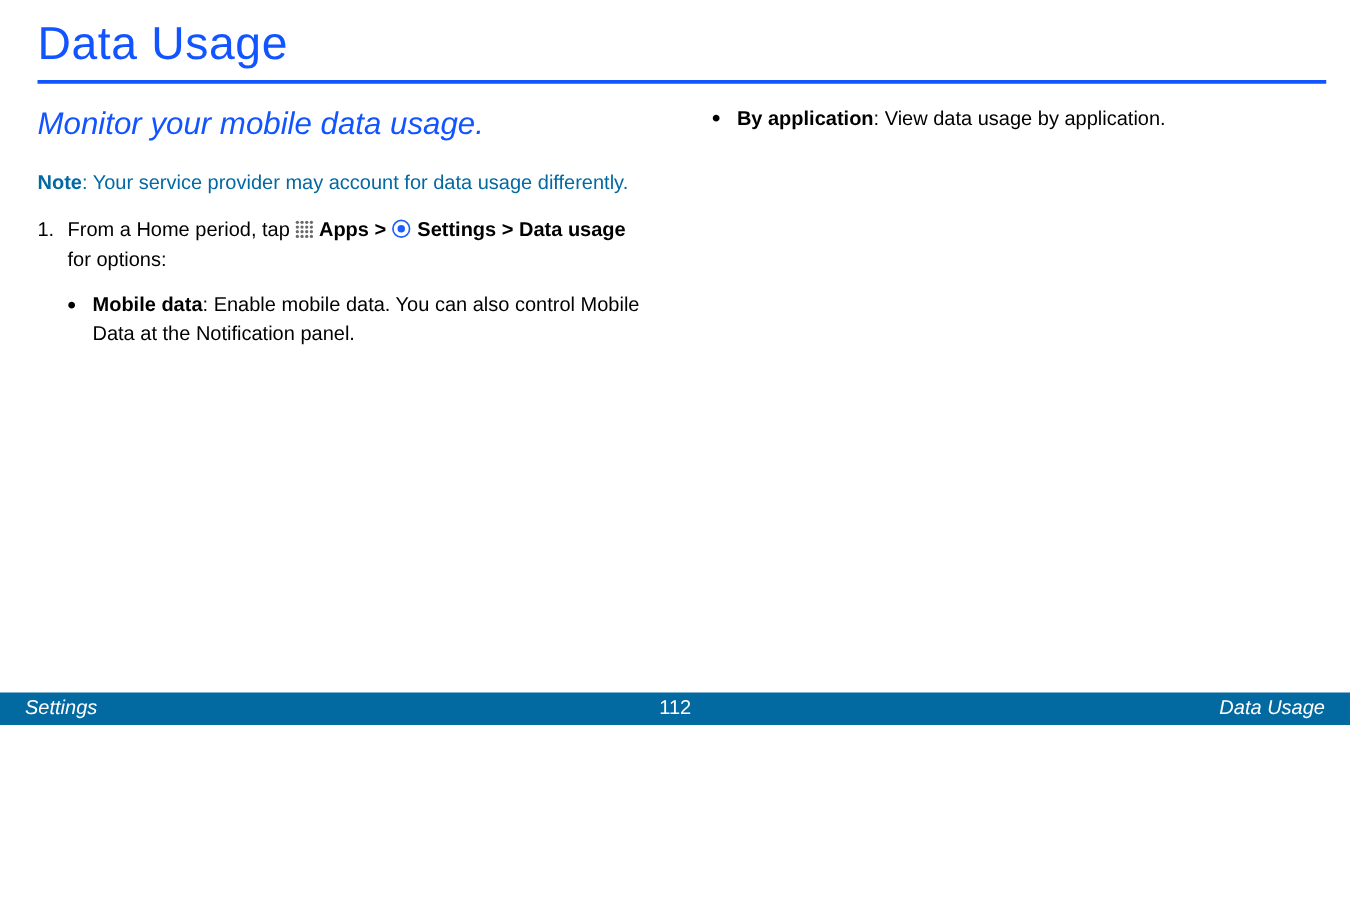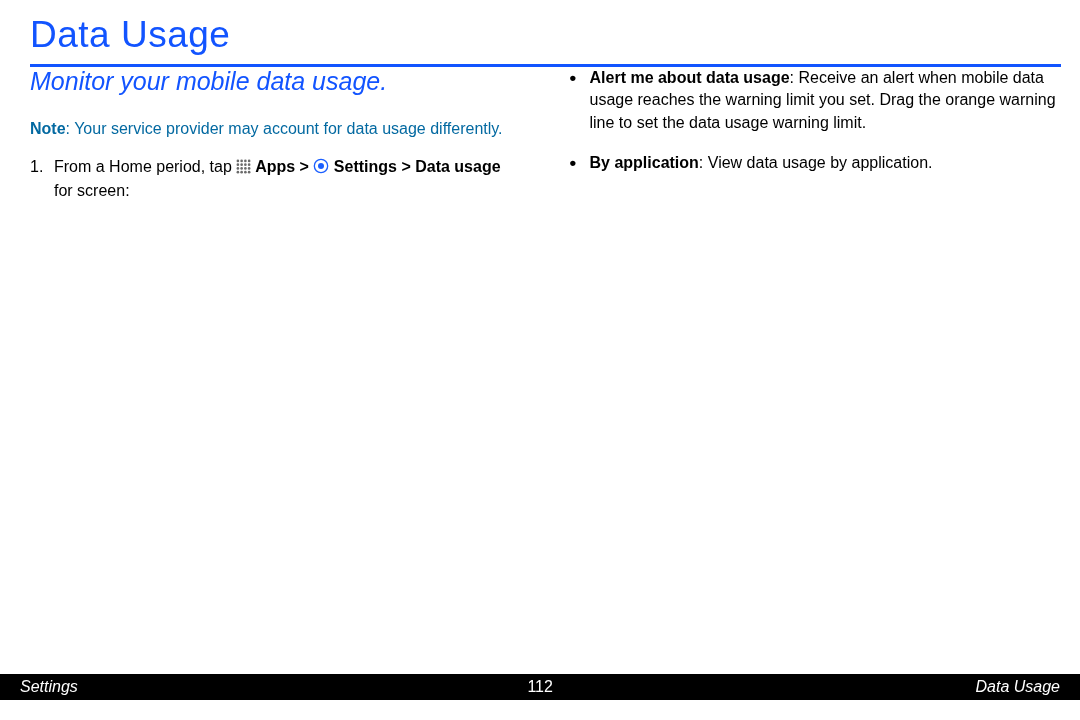--- a/index.html
+++ b/index.html
@@ -1,36 +1,36 @@
 <!DOCTYPE html>
 <html><head>
 <meta charset="utf-8">
 <style>
   * { box-sizing: border-box; margin: 0; padding: 0; }
   html, body { width: 1080px; height: 720px; font-family: Arial, Helvetica, sans-serif; background: #fff; color: #000; }
-  .page { width: 1080px; height: 700px; position: relative; padding: 14px 19px 0 30px; }
+  .page { width: 1080px; height: 580px; position: relative; padding: 14px 19px 0 30px; }
   .title { color: #1254ff; font-size: 37px; font-weight: 400; letter-spacing: 0.5px; padding-bottom: 6px; }
   .rule { border: none; border-top: 3px solid #1254ff; margin-top: 2px; }
-  .cols { display: flex; gap: 48px; }
+  .cols { display: flex; gap: 48px; margin-top: 18px; }
   .col { flex: 1 1 0; }
   .subtitle { color: #1254ff; font-style: italic; font-size: 25px; font-weight: 400; margin-bottom: 22px; }
   .note { color: #0369a1; font-size: 16px; line-height: 1.35; margin-bottom: 16px; }
   .note-bold { font-weight: 700; }
   .step { font-size: 16px; line-height: 1.4; margin-bottom: 14px; padding-left: 24px; position: relative; }
   .step .num { position: absolute; left: 0; }
   .bold { font-weight: 700; }
   .bullets { list-style: none; padding-left: 24px; }
   .bullets li { font-size: 16px; line-height: 1.4; margin-bottom: 18px; padding-left: 20px; position: relative; }
   .bullets li::before { content: "•"; position: absolute; left: 0; top: 0; font-size: 19px; line-height: 1.2; font-weight: 700; }
   .col-right .bullets { padding-left: 0; }
   .icon { display: inline-block; vertical-align: -2px; }
   .apps-icon { width: 15px; height: 15px; }
   .apps-icon circle { fill: #6a6a6a; }
   .settings-icon { width: 16px; height: 16px; }
-  .footer { position: absolute; left: 0; right: 0; bottom: 0; height: 26px; background: #000000; color: #fff; display: flex; align-items: center; justify-content: space-between; padding: 0 20px; font-style: italic; font-size: 16px; }
+  .footer { position: absolute; left: 0; right: 0; bottom: 0; height: 26px; background: #0369a1; color: #fff; display: flex; align-items: center; justify-content: space-between; padding: 0 20px; font-style: italic; font-size: 16px; }
   .footer .pg { font-style: normal; margin-left: 27px; }
 </style>
 </head>
 <body>
 
 <div class="page">
   <div class="title">Data Usage</div>
   <hr class="rule">
   <div class="cols">
     <div class="col">
@@ -53,28 +53,28 @@
               <circle cx="6" cy="10" r="1.4"></circle>
               <circle cx="10" cy="10" r="1.4"></circle>
               <circle cx="14" cy="10" r="1.4"></circle>
               <circle cx="2" cy="14" r="1.4"></circle>
               <circle cx="6" cy="14" r="1.4"></circle>
               <circle cx="10" cy="14" r="1.4"></circle>
               <circle cx="14" cy="14" r="1.4"></circle>
             </svg></span><span class="bold"> Apps &gt; </span><span class="icon"><svg class="settings-icon" viewBox="0 0 24 24">
               <circle cx="12" cy="12" r="10" fill="none" stroke="#1b5fff" stroke-width="2"></circle>
               <circle cx="12" cy="12" r="4.5" fill="#1b5fff"></circle>
-            </svg></span><span class="bold"> Settings &gt; Data usage</span><span> for screen:</span>
+            </svg></span><span class="bold"> Settings &gt; Data usage</span><span> for options:</span>
       </div>
       <ul class="bullets">
+        <li><span class="bold">Mobile data</span><span>: Enable mobile data. You can also control Mobile Data at the Notification panel.</span></li>
       </ul>
     </div>
     <div class="col col-right">
       <ul class="bullets">
-        <li><span class="bold">Alert me about data usage</span><span>: Receive an alert when mobile data usage reaches the warning limit you set. Drag the orange warning line to set the data usage warning limit.</span></li>
         <li><span class="bold">By application</span><span>: View data usage by application.</span></li>
       </ul>
     </div>
   </div>
   <div class="footer">
     <span>Settings</span>
     <span class="pg">112</span>
     <span>Data Usage</span>
   </div>
 </div>

